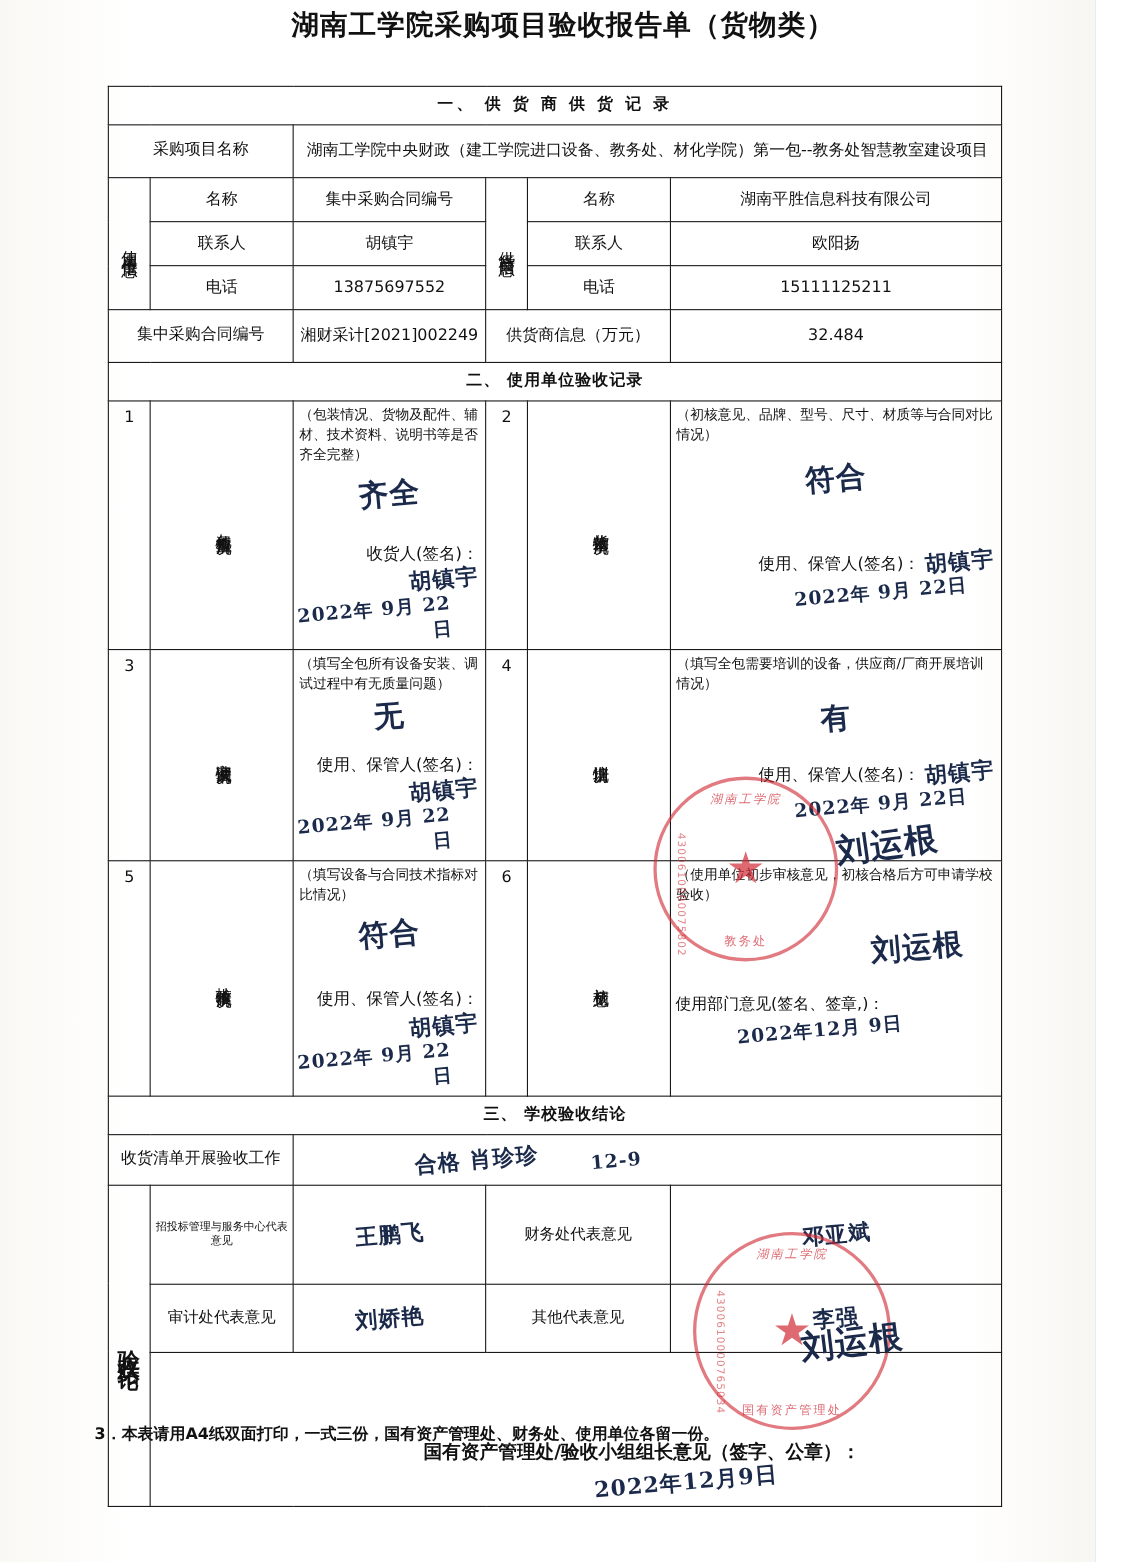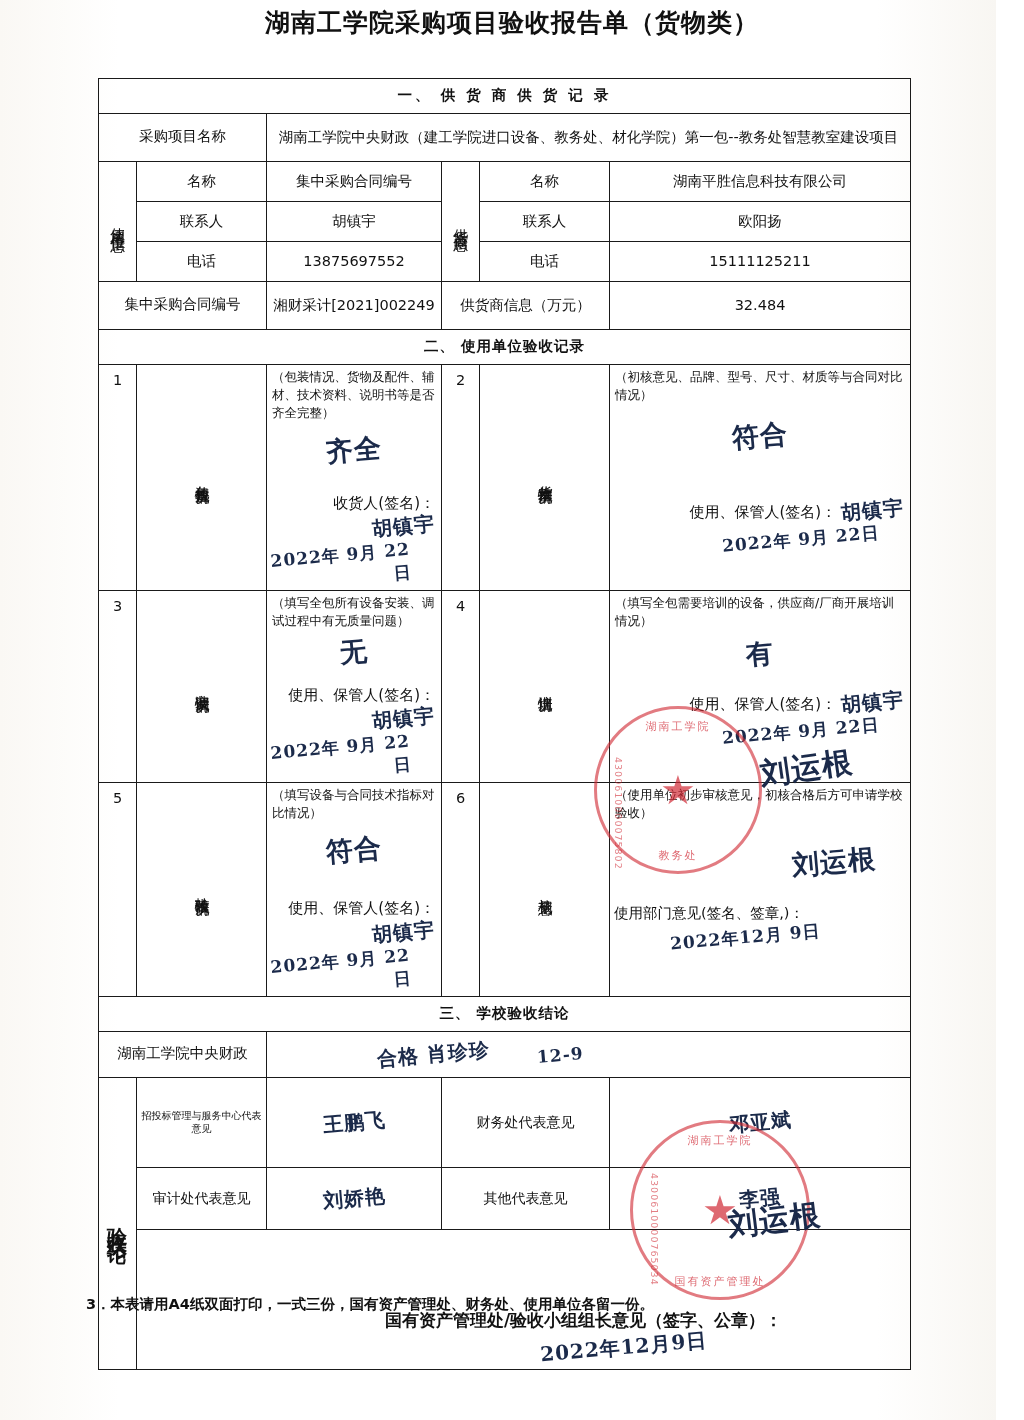--- a/index.html
+++ b/index.html
@@ -162,21 +162,21 @@
   }
   .seal-arc-top, .seal-arc-bottom {
     position: absolute;
     left: 0;
     width: 100%;
     text-align: center;
     color: rgba(208, 42, 52, 0.7);
     font-size: 11px;
     letter-spacing: 2px;
   }
-  .seal-arc-top { top: 10px; }
+  .seal-arc-top { top: 10px; font-style: italic; }
   .seal-arc-bottom { bottom: 8px; }
   .seal-side {
     position: absolute;
     color: rgba(208, 42, 52, 0.6);
     font-size: 9.5px;
     letter-spacing: 1px;
   }
   .sig-abs {
     position: absolute;
     pointer-events: none;
@@ -352,21 +352,21 @@
           <span class="hand hw-sm hand-ink">2022年12月 9日</span>
         </div>
       </td>
     </tr>
 
     <tr>
       <td colspan="6" class="sect-head-2">三、  学校验收结论</td>
     </tr>
 
     <tr style="height:46px">
-      <td colspan="2" class="cell-label" style="font-size:14.5px;line-height:1.3">湖南工学院中央财政</td>
+      <td colspan="2" class="cell-label" style="font-size:14.5px;line-height:1.3">收货清单开展验收工作</td>
       <td colspan="4" style="text-align:left;padding-left:110px">
         <span class="hand hw-mid hand-ink">合格 肖珍珍</span>
         <span class="hand hw-sm hand-ink" style="margin-left:42px">12-9</span>
       </td>
     </tr>
 
     <tr style="height:90px">
       <td rowspan="3">
         <div class="vert" style="font-size:20px;font-weight:bold;letter-spacing:6px">验收结论</div>
       </td>

